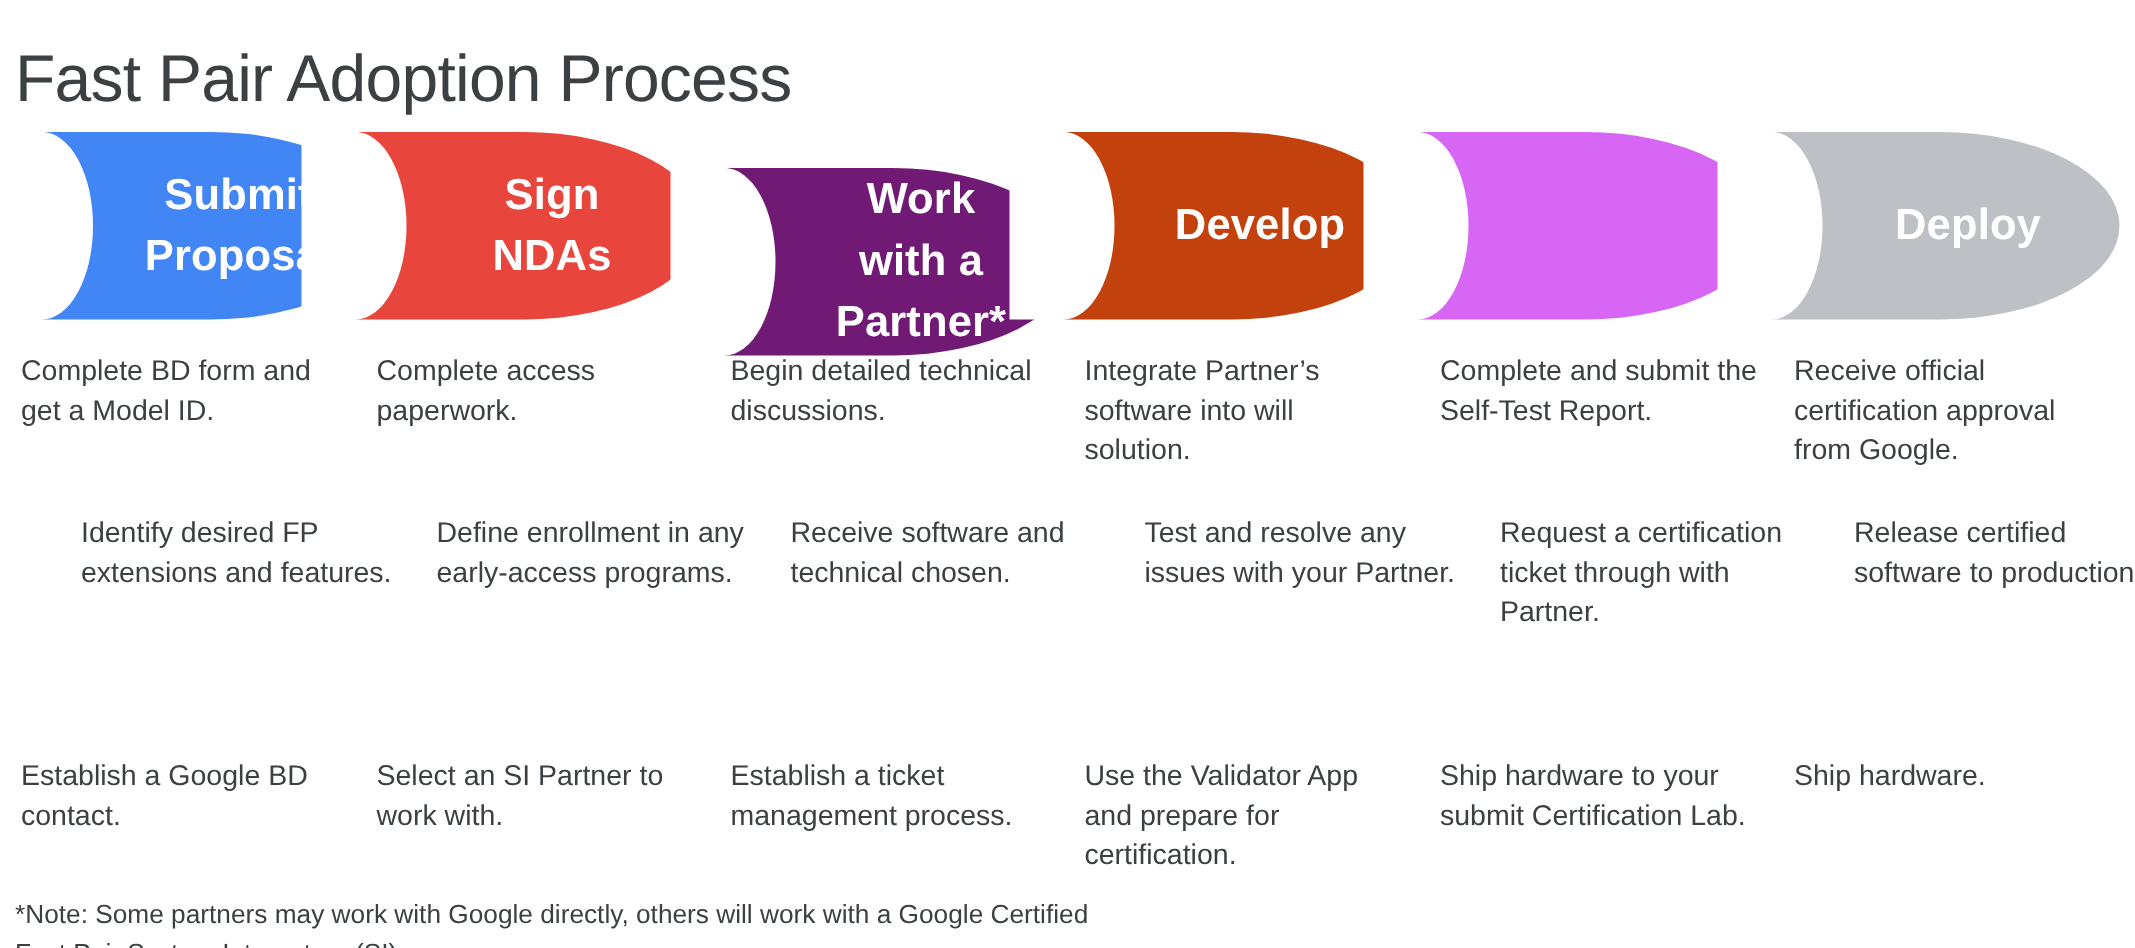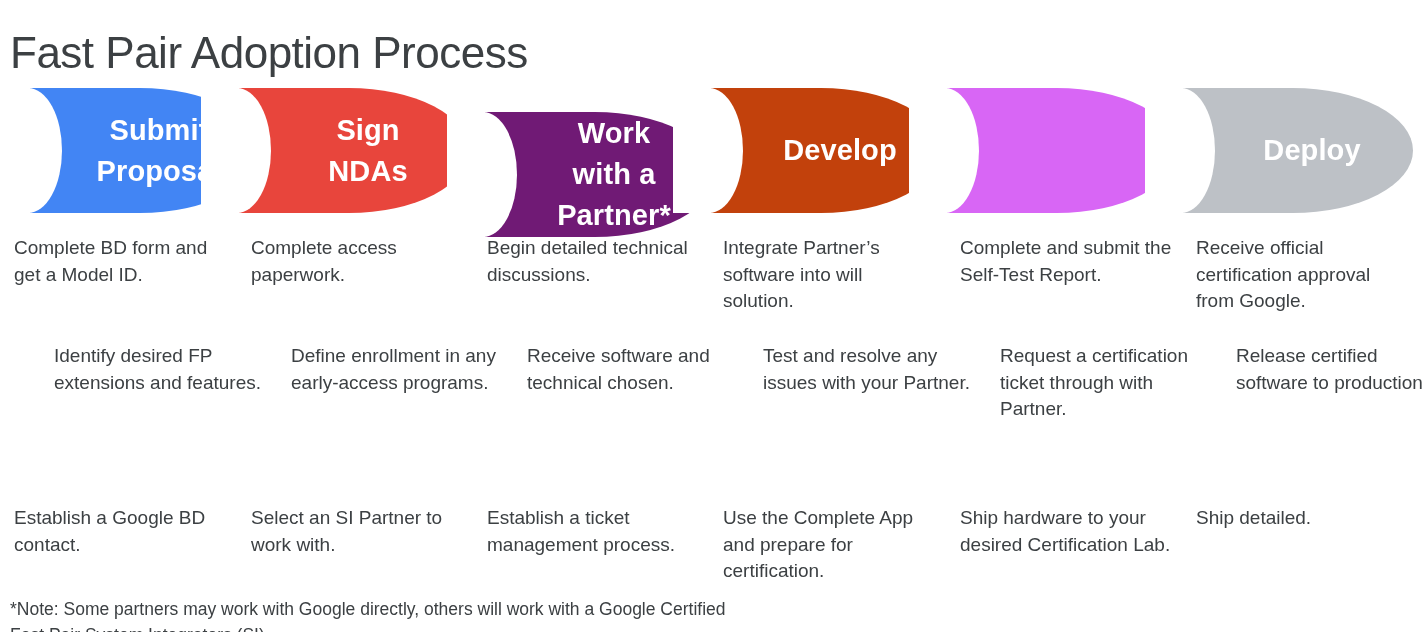--- a/index.html
+++ b/index.html
@@ -201,40 +201,40 @@
       </div>
     </div>
     <div class="column" style="left: 723px;">
       <div class="bullet-group row-0">
         <div class="bullet">Integrate Partner’s software into will solution.</div>
       </div>
       <div class="bullet-group row-1">
         <div class="bullet">Test and resolve any issues with your Partner.</div>
       </div>
       <div class="bullet-group row-2">
-        <div class="bullet">Use the Complete App and prepare for certification.</div>
+        <div class="bullet">Use the Validator App and prepare for certification.</div>
       </div>
     </div>
     <div class="column" style="left: 960px;">
       <div class="bullet-group row-0">
         <div class="bullet">Complete and submit the Self-Test Report.</div>
       </div>
       <div class="bullet-group row-1">
         <div class="bullet">Request a certification ticket through with Partner.</div>
       </div>
       <div class="bullet-group row-2">
-        <div class="bullet">Ship hardware to your desired Certification Lab.</div>
+        <div class="bullet">Ship hardware to your submit Certification Lab.</div>
       </div>
     </div>
     <div class="column" style="left: 1196px;">
       <div class="bullet-group row-0">
         <div class="bullet">Receive official certification approval from Google.</div>
       </div>
       <div class="bullet-group row-1">
         <div class="bullet">Release certified software to production.</div>
       </div>
       <div class="bullet-group row-2">
-        <div class="bullet">Ship detailed.</div>
+        <div class="bullet">Ship hardware.</div>
       </div>
     </div>
   </div>
 
 <p class="footnote">*Note: Some partners may work with Google directly, others will work with a Google Certified Fast Pair System Integrators (SI).</p>
 
 </body></html>

